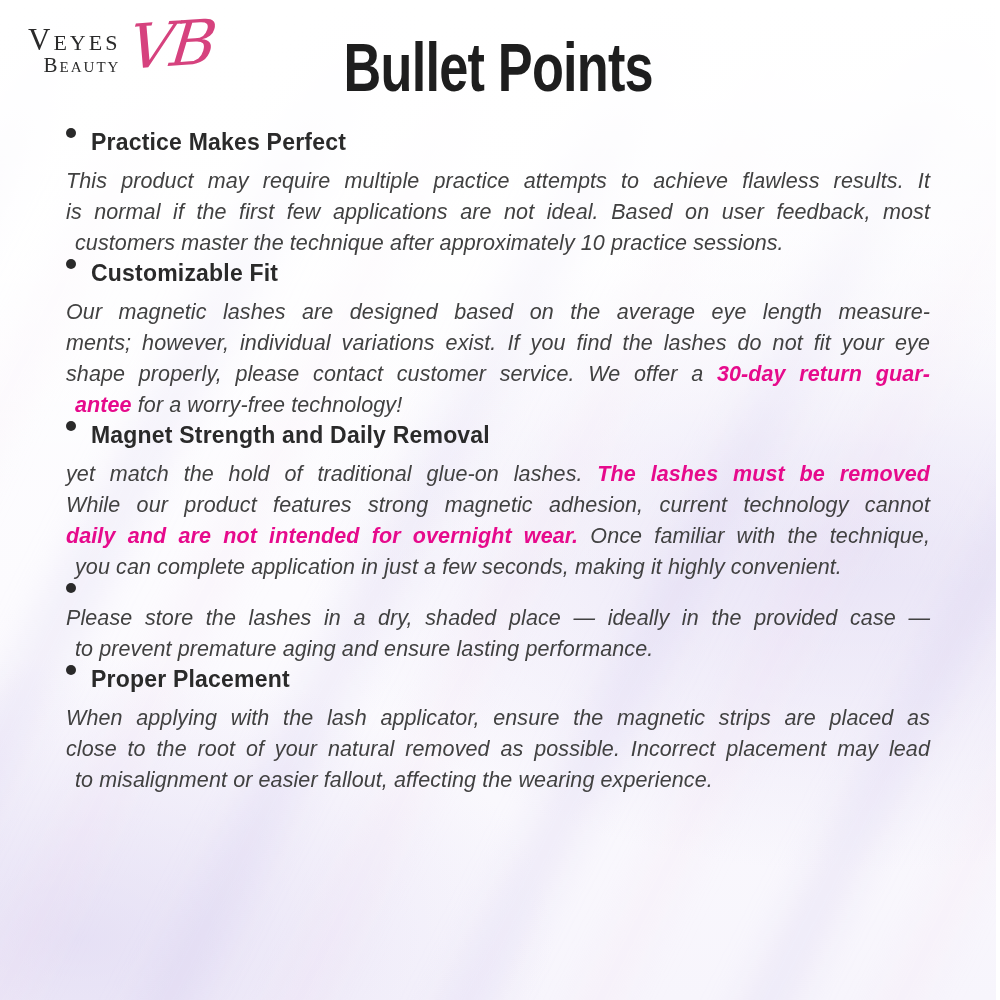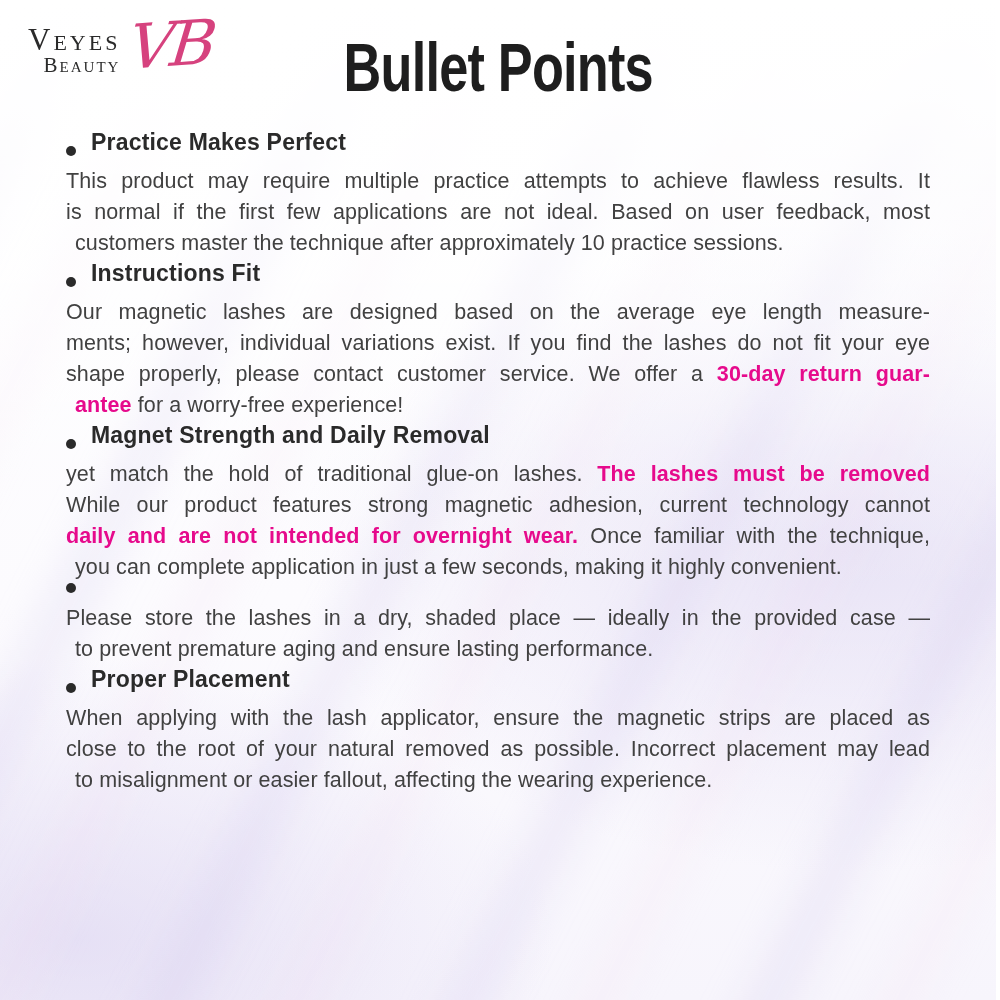--- a/index.html
+++ b/index.html
@@ -84,40 +84,41 @@
   }
   .bullet-section { margin: 0; }
   .bullet-section + .bullet-section { margin-top: 0; }
   .sec-m1 { margin-top: 0; }
   .sec-m2 { margin-top: 37px; }
   .sec-m3 { margin-top: 33px; }
   .sec-m4 { margin-top: 31px; }
   .sec-m5 { margin-top: 39px; }
 
   .heading-row {
-    display: flex; align-items: flex-end;
+    display: flex; align-items: flex-start;
     margin-bottom: 10px;
   }
   .bullet-dot {
     width: 10px; height: 10px; border-radius: 50%;
     background: var(--heading-ink, #2a2a2a);
     margin-right: 15px; flex: 0 0 auto;
   }
   .section-heading {
     font-weight: bold; font-size: 23px; line-height: 28px;
     color: var(--heading-ink, #2a2a2a);
     letter-spacing: 0.2px;
   }
   .section-body { }
   .body-line {
     font-size: 21.5px; line-height: 31px;
     color: var(--body-ink, #414141);
     text-align: justify;
     text-align-last: justify;
     letter-spacing: 0.1px;
+    font-style: italic;
   }
   .body-line.last {
     text-align: left;
     text-align-last: left;
     margin-left: 9px;
   }
   .hl {
     color: var(--pink, #e60a8c);
     font-weight: bold;
   }
@@ -149,27 +150,27 @@
         </div>
         <div class="section-body">
           <div class="body-line"><span>This product may require multiple practice attempts to achieve flawless results. It</span></div>
           <div class="body-line"><span>is normal if the first few applications are not ideal. Based on user feedback, most</span></div>
           <div class="body-line last"><span>customers master the technique after approximately 10 practice sessions.</span></div>
         </div>
       </section>
       <section class="bullet-section sec-m2">
         <div class="heading-row">
           <span class="bullet-dot"></span>
-          <span class="section-heading">Instructions Fit</span>
+          <span class="section-heading">Customizable Fit</span>
         </div>
         <div class="section-body">
           <div class="body-line"><span>Our magnetic lashes are designed based on the average eye length measure-</span></div>
           <div class="body-line"><span>ments; however, individual variations exist. If you find the lashes do not fit your eye</span></div>
           <div class="body-line"><span>shape properly, please contact customer service. We offer a </span><span class="hl">30-day return guar-</span></div>
-          <div class="body-line last"><span class="hl">antee</span><span> for a worry-free experience!</span></div>
+          <div class="body-line last"><span class="hl">antee</span><span> for a worry-free technology!</span></div>
         </div>
       </section>
       <section class="bullet-section sec-m3">
         <div class="heading-row">
           <span class="bullet-dot"></span>
           <span class="section-heading">Magnet Strength and Daily Removal</span>
         </div>
         <div class="section-body">
           <div class="body-line"><span>yet match the hold of traditional glue-on lashes. </span><span class="hl">The lashes must be removed</span></div>
           <div class="body-line"><span>While our product features strong magnetic adhesion, current technology cannot</span></div>

